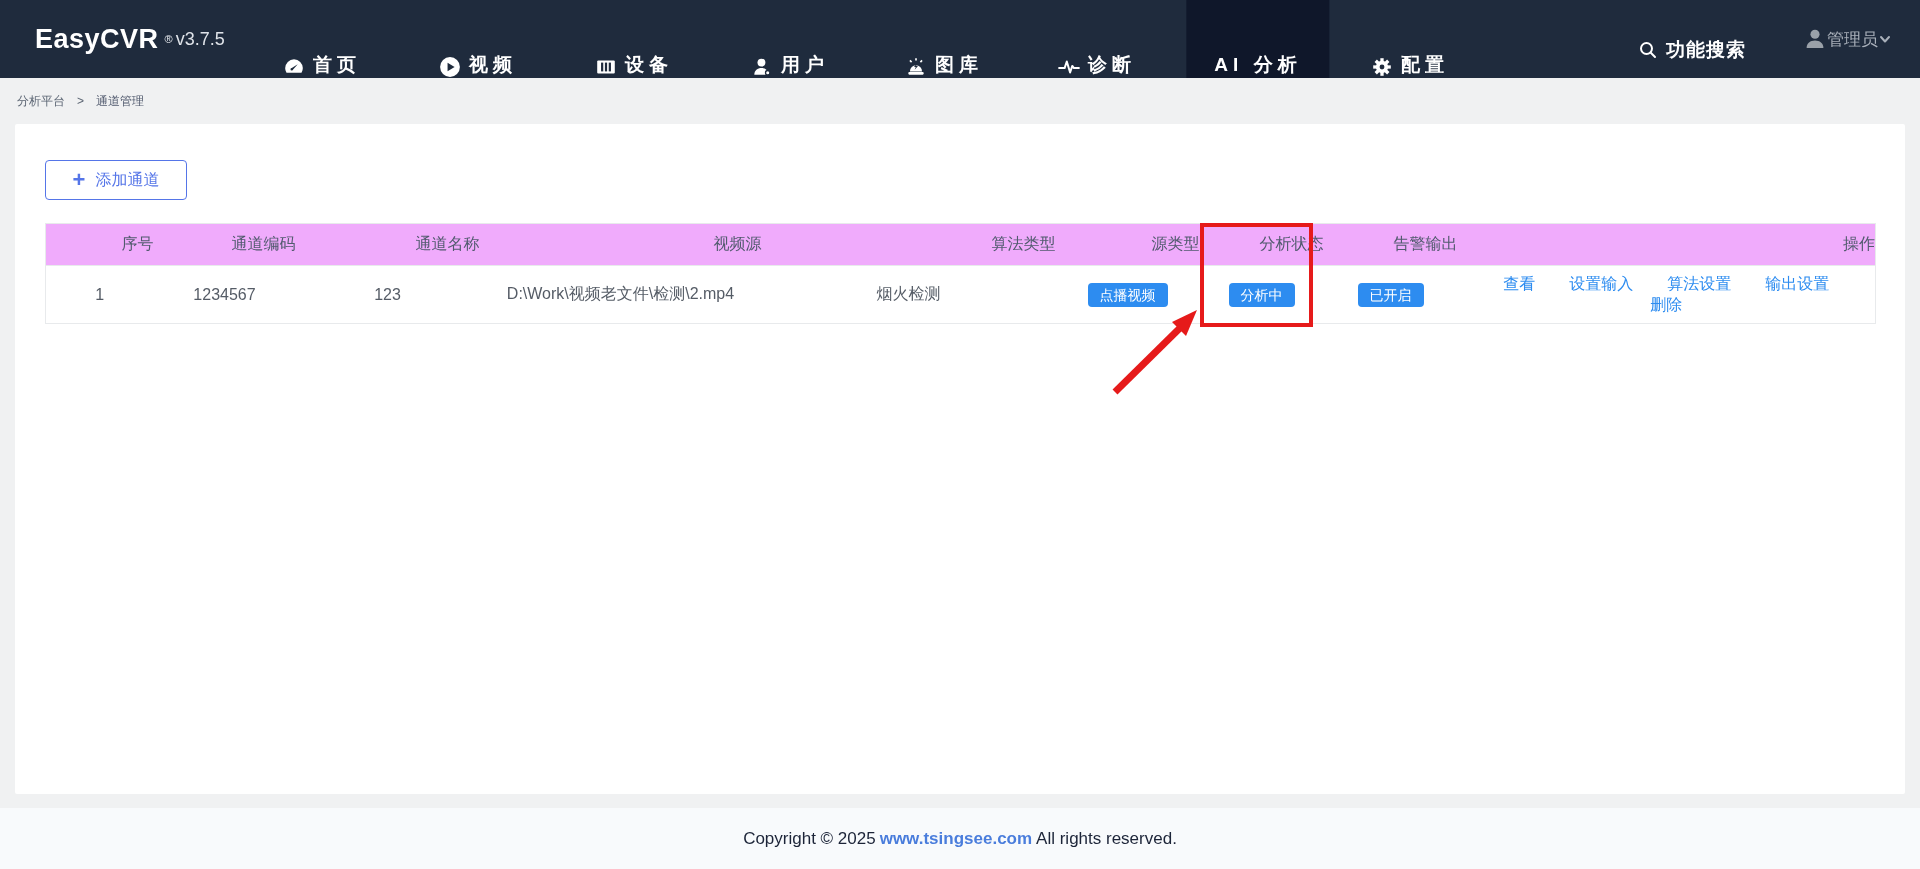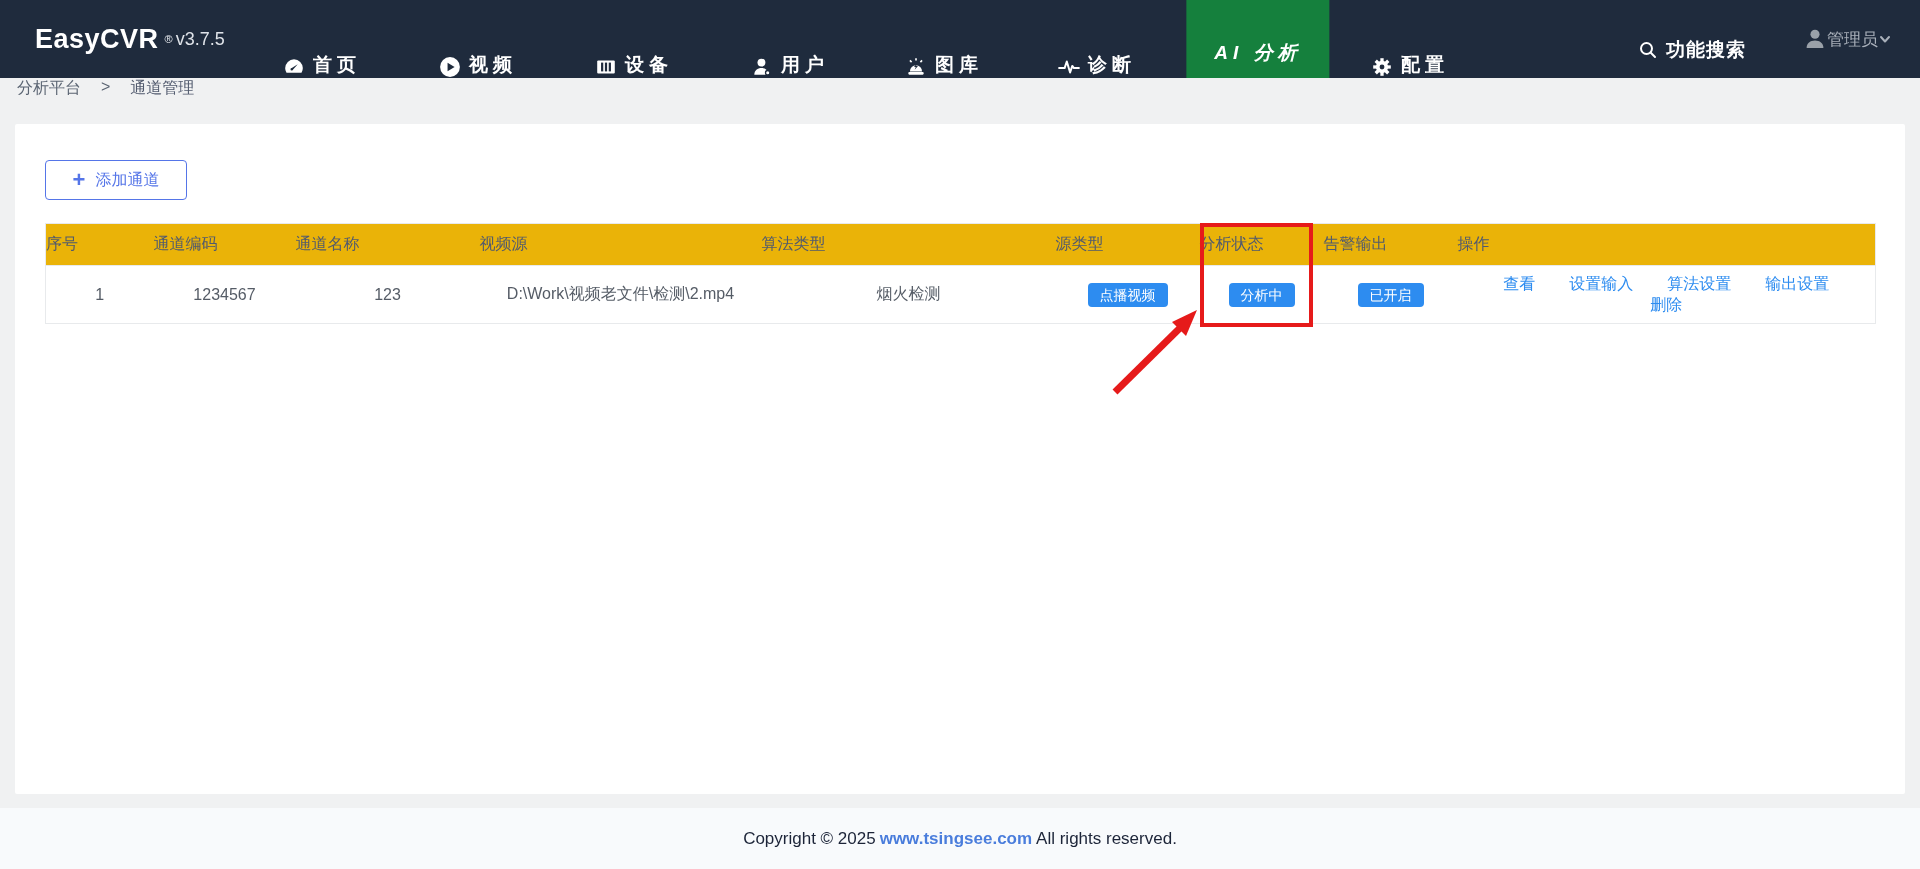--- a/index.html
+++ b/index.html
@@ -10,48 +10,48 @@
   
   .navbar { position:absolute; left:0; top:0; width:1920px; height:78px;
     background:#1f2b3d; color:#fff; z-index:5; }
   .logo-wrap { position:absolute; left:35px; top:0; height:78px; display:flex; align-items:center; }
   .logo { font-size:27px; font-weight:bold; color:#fff; letter-spacing:0.5px; }
   .logo-reg { font-size:11px; color:#e6e9ee; vertical-align:super; margin-left:6px; }
   .logo-ver { font-size:18px; color:#dfe3e9; margin-left:3px; }
   .nav-item { position:absolute; top:0; height:78px; transform:translateX(-50%);
     display:flex; align-items:flex-end; gap:8px; cursor:pointer; white-space:nowrap; }
   .nav-label { font-size:19px; font-weight:bold; color:#fff; letter-spacing:5px; }
-  .nav-item.active { background:#15803d; padding:12px 28px;font-style:italic; }
+  .nav-item.active { background:#0f172a; padding:0 28px; }
   .nav-icon { display:flex; align-items:center; }
   .nav-search { position:absolute; top:0; height:100px; left:1692px; transform:translateX(-50%);
     display:flex; align-items:center; gap:8px; cursor:pointer; }
   .nav-user { position:absolute; top:0; height:78px; right:28px;
     display:flex; align-items:center; cursor:pointer; }
   .user-name { font-size:17px; color:#a9b0ba; }
 
   
   .breadcrumb { position:absolute; left:17px; top:78px; height:46px;
-    display:flex; align-items:flex-start; gap:20px; font-size:16px; color:#5b6573; }
+    display:flex; align-items:center; gap:12px; font-size:12px; color:#5b6573; }
   .crumb-current { color:#515a6e; }
 
   
   .card { position:absolute; left:15px; top:124px; width:1890px; height:670px;
     background:#ffffff; border-radius:2px; }
   .add-btn { position:absolute; left:30px; top:36px; width:142px; height:40px;
     background:#fff; border:1px solid #5575e8; border-radius:4px; color:#5575e8;
     display:flex; align-items:center; justify-content:center; gap:10px;
     font-size:16px; cursor:pointer; }
   .add-plus { font-size:22px; line-height:20px; font-weight:bold; }
 
   
   .tbl { position:absolute; left:30px; top:99px; width:1830px;
     border-collapse:collapse; table-layout:fixed;
     border:1px solid #e8eaec; }
-  .tbl th { height:42px; background:#eab308; color:#515a6e; font-weight:500;
-    font-size:16px; text-align:left; border-bottom:1px solid #e8eaec; }
+  .tbl th { height:42px; background:#f0abfc; color:#515a6e; font-weight:500;
+    font-size:16px; text-align:right; border-bottom:1px solid #e8eaec; }
   .tbl td { height:58px; color:#555c66; font-size:16px; text-align:center;
     border-bottom:1px solid #e8eaec; background:#fff; }
   .badge { display:inline-block; background:#2d8cf0; color:#fff; font-size:14px;
     padding:5px 12px; border-radius:4px; line-height:1; }
   .op-link { color:#2d8cf0; font-size:16px; margin:0 17px; cursor:pointer; text-decoration:none; white-space:nowrap; }
 
   
   .red-box { position:absolute; left:1200px; top:223px; width:113px; height:104px;
     border:4px solid #e61a1a; z-index:9; pointer-events:none; }
   .red-arrow { position:absolute; left:1100px; top:300px; width:120px; height:110px;

